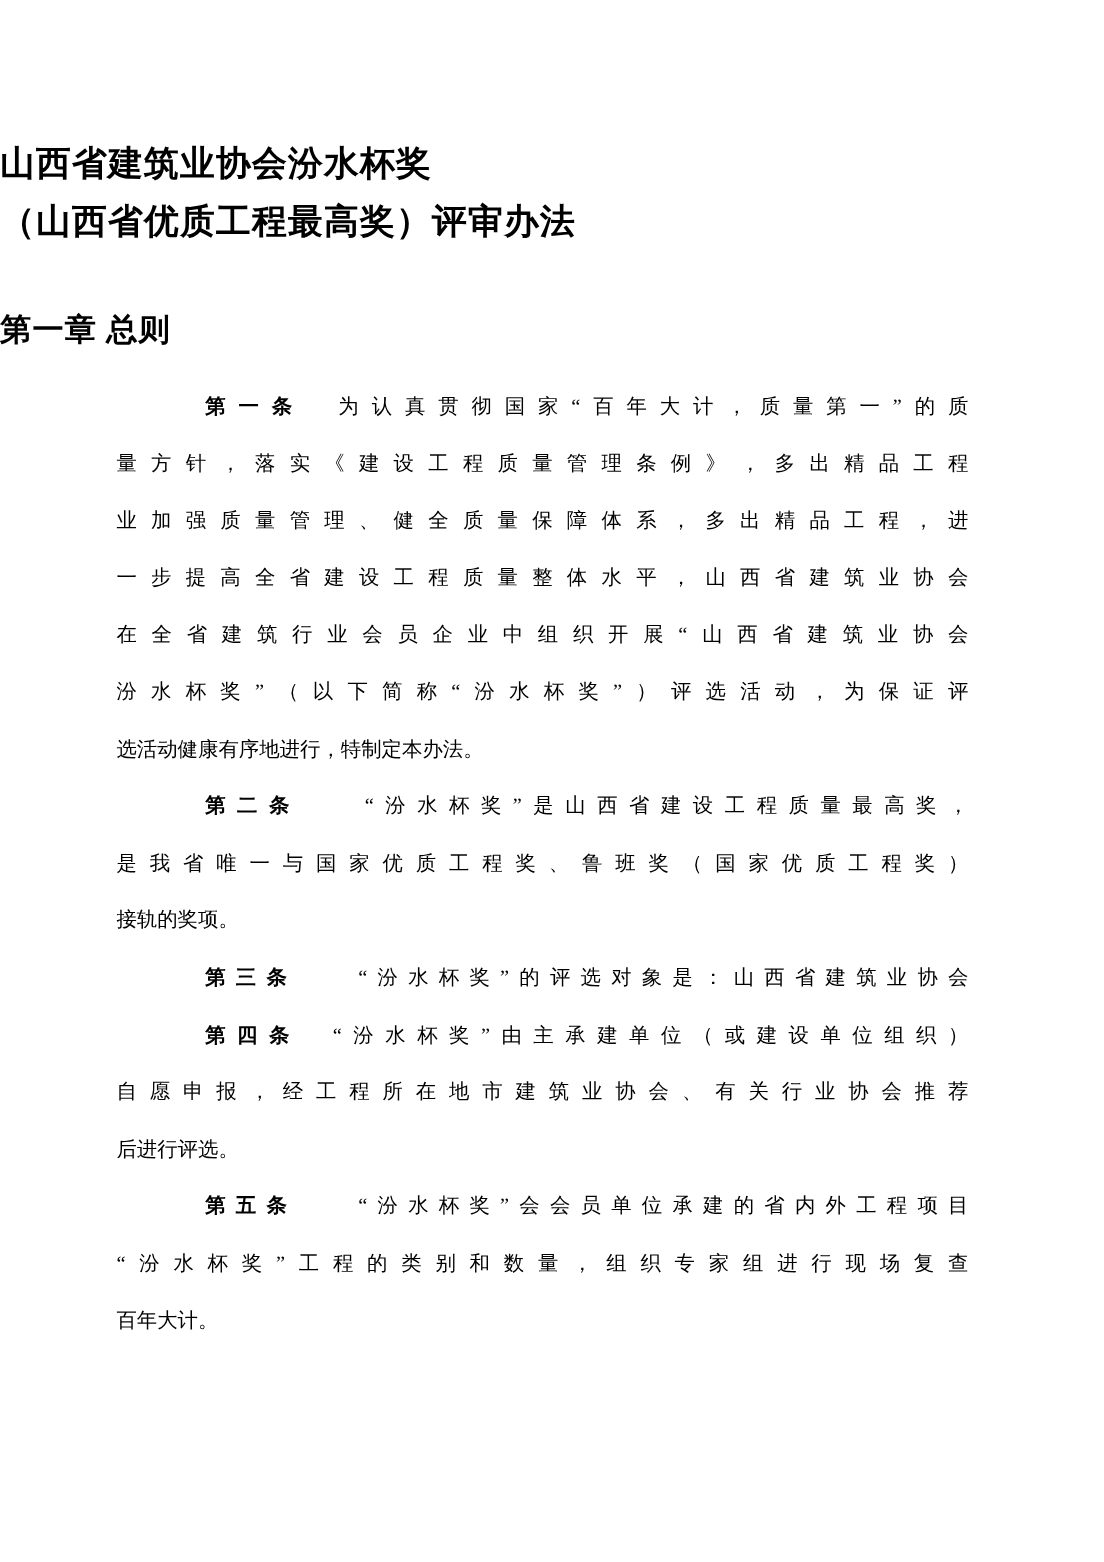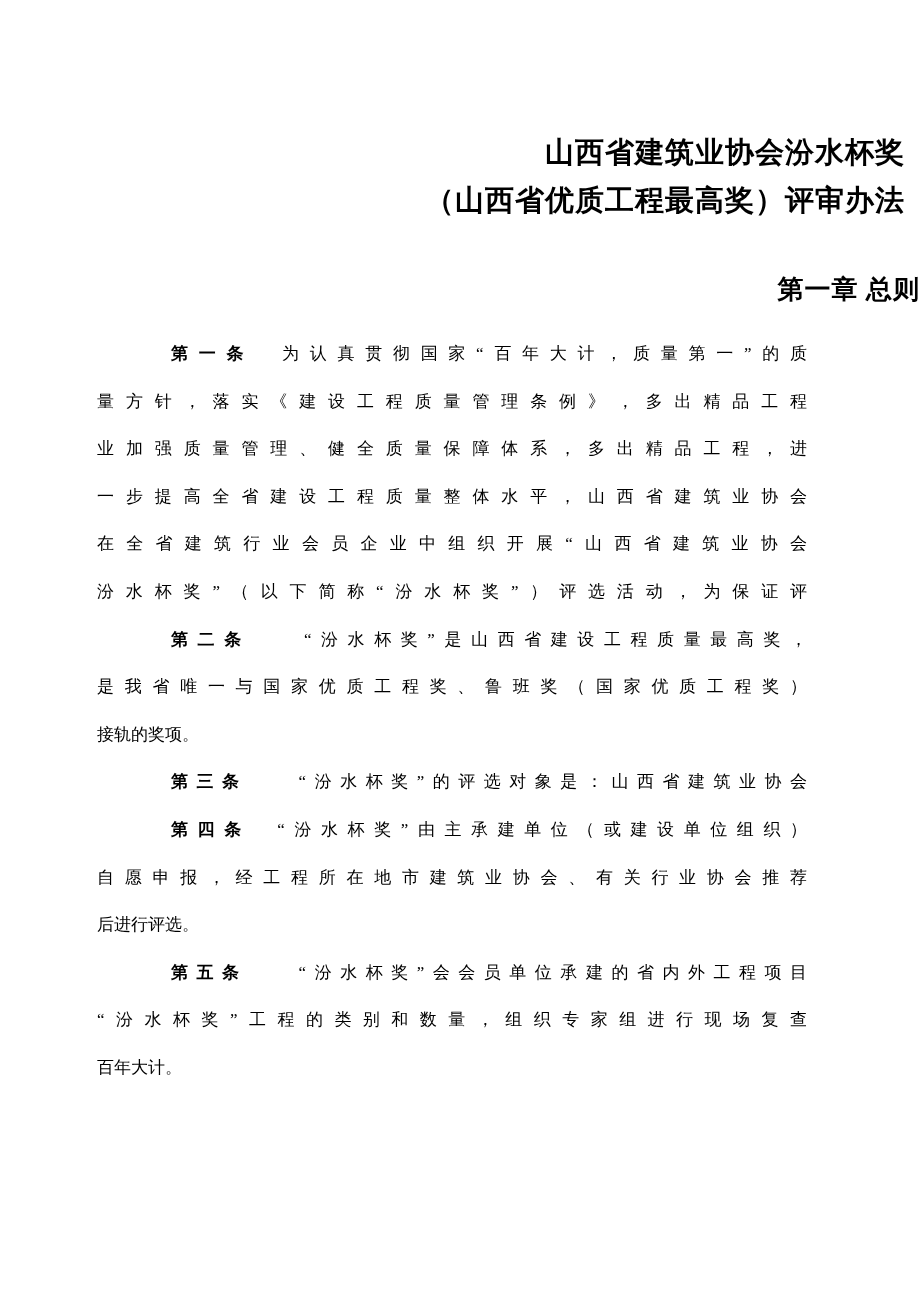--- a/index.html
+++ b/index.html
@@ -12,34 +12,34 @@
     width: 920px;
     height: 1302px;
     background: #ffffff;
     color: #000000;
     overflow: hidden;
     box-sizing: border-box;
     padding-top: 113px;
     font-family: "Liberation Serif", "DejaVu Serif", serif;
   }
   .doc-title {
-    margin: 15px;
-    text-align: right;
+    margin: 0;
+    text-align: left;
     font-family: "Liberation Sans", "DejaVu Sans", sans-serif;
     font-weight: bold;
     font-size: 29px;
     line-height: 48px;
     letter-spacing: 1px;
   }
   .doc-title .title-line {
     display: block;
   }
   .chapter {
     margin: 51px 0 0 0;
-    text-align: right;
+    text-align: left;
     font-weight: bold;
     font-size: 26px;
     line-height: 30px;
     letter-spacing: 1px;
   }
   .body-text {
     margin: 25px 0 0 97px;
     width: 710px;
     font-size: 17px;
   }
@@ -79,20 +79,21 @@
 
     <div class="para">
       <div class="line first">
         <span class="label">第一条</span><span>　为认真贯彻国家“百年大计，质量第一”的质</span>
       </div>
       <div class="line">量方针，落实《建设工程质量管理条例》，多出精品工程</div>
       <div class="line">业加强质量管理、健全质量保障体系，多出精品工程，进</div>
       <div class="line">一步提高全省建设工程质量整体水平，山西省建筑业协会</div>
       <div class="line">在全省建筑行业会员企业中组织开展“山西省建筑业协会</div>
       <div class="line">汾水杯奖”（以下简称“汾水杯奖”）评选活动，为保证评</div>
+      <div class="line last">选活动健康有序地进行，特制定本办法。</div>
     </div>
 
     <div class="para">
       <div class="line first">
         <span class="label">第二条</span><span>　　“汾水杯奖”是山西省建设工程质量最高奖，</span>
       </div>
       <div class="line">是我省唯一与国家优质工程奖、鲁班奖（国家优质工程奖）</div>
       <div class="line last">接轨的奖项。</div>
     </div>
 

